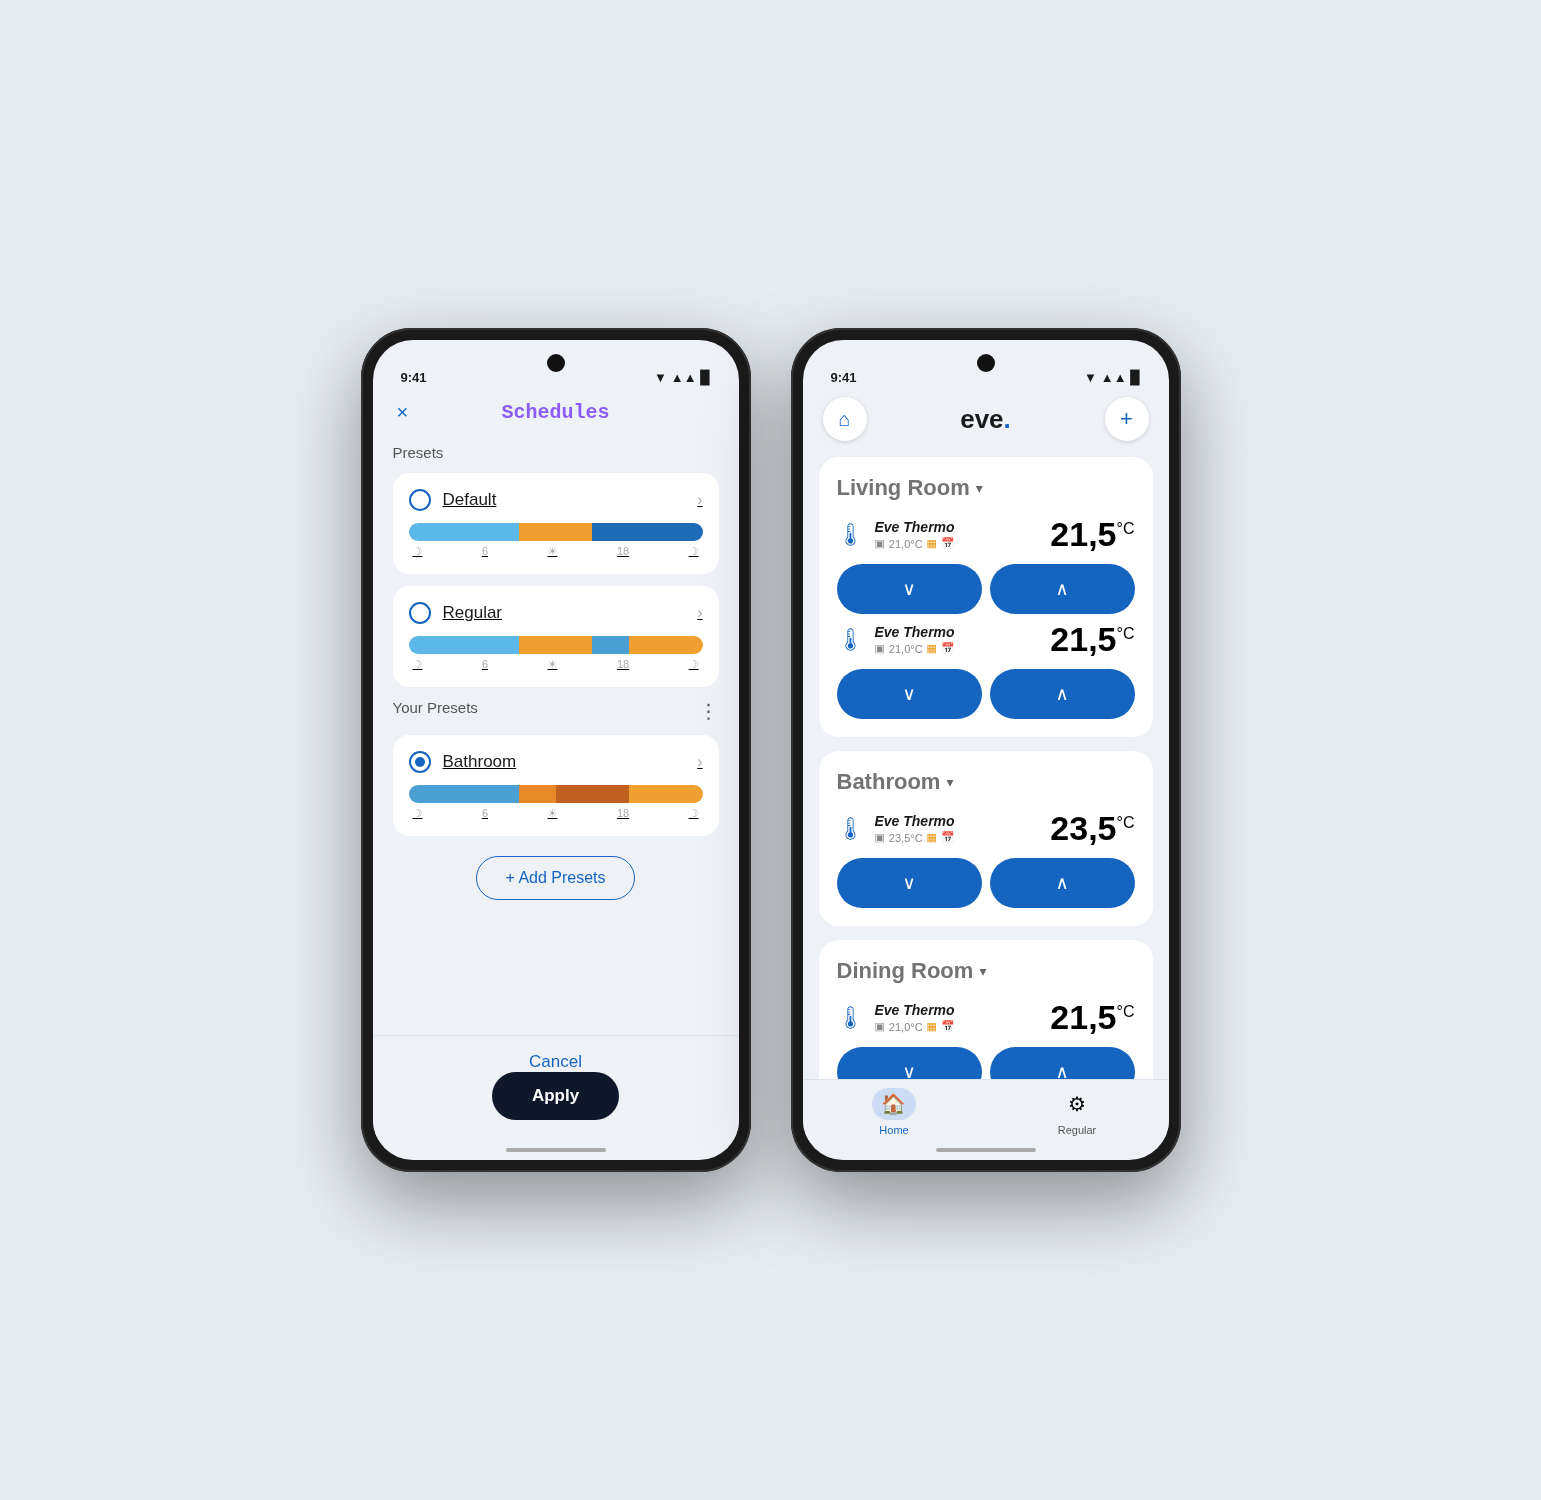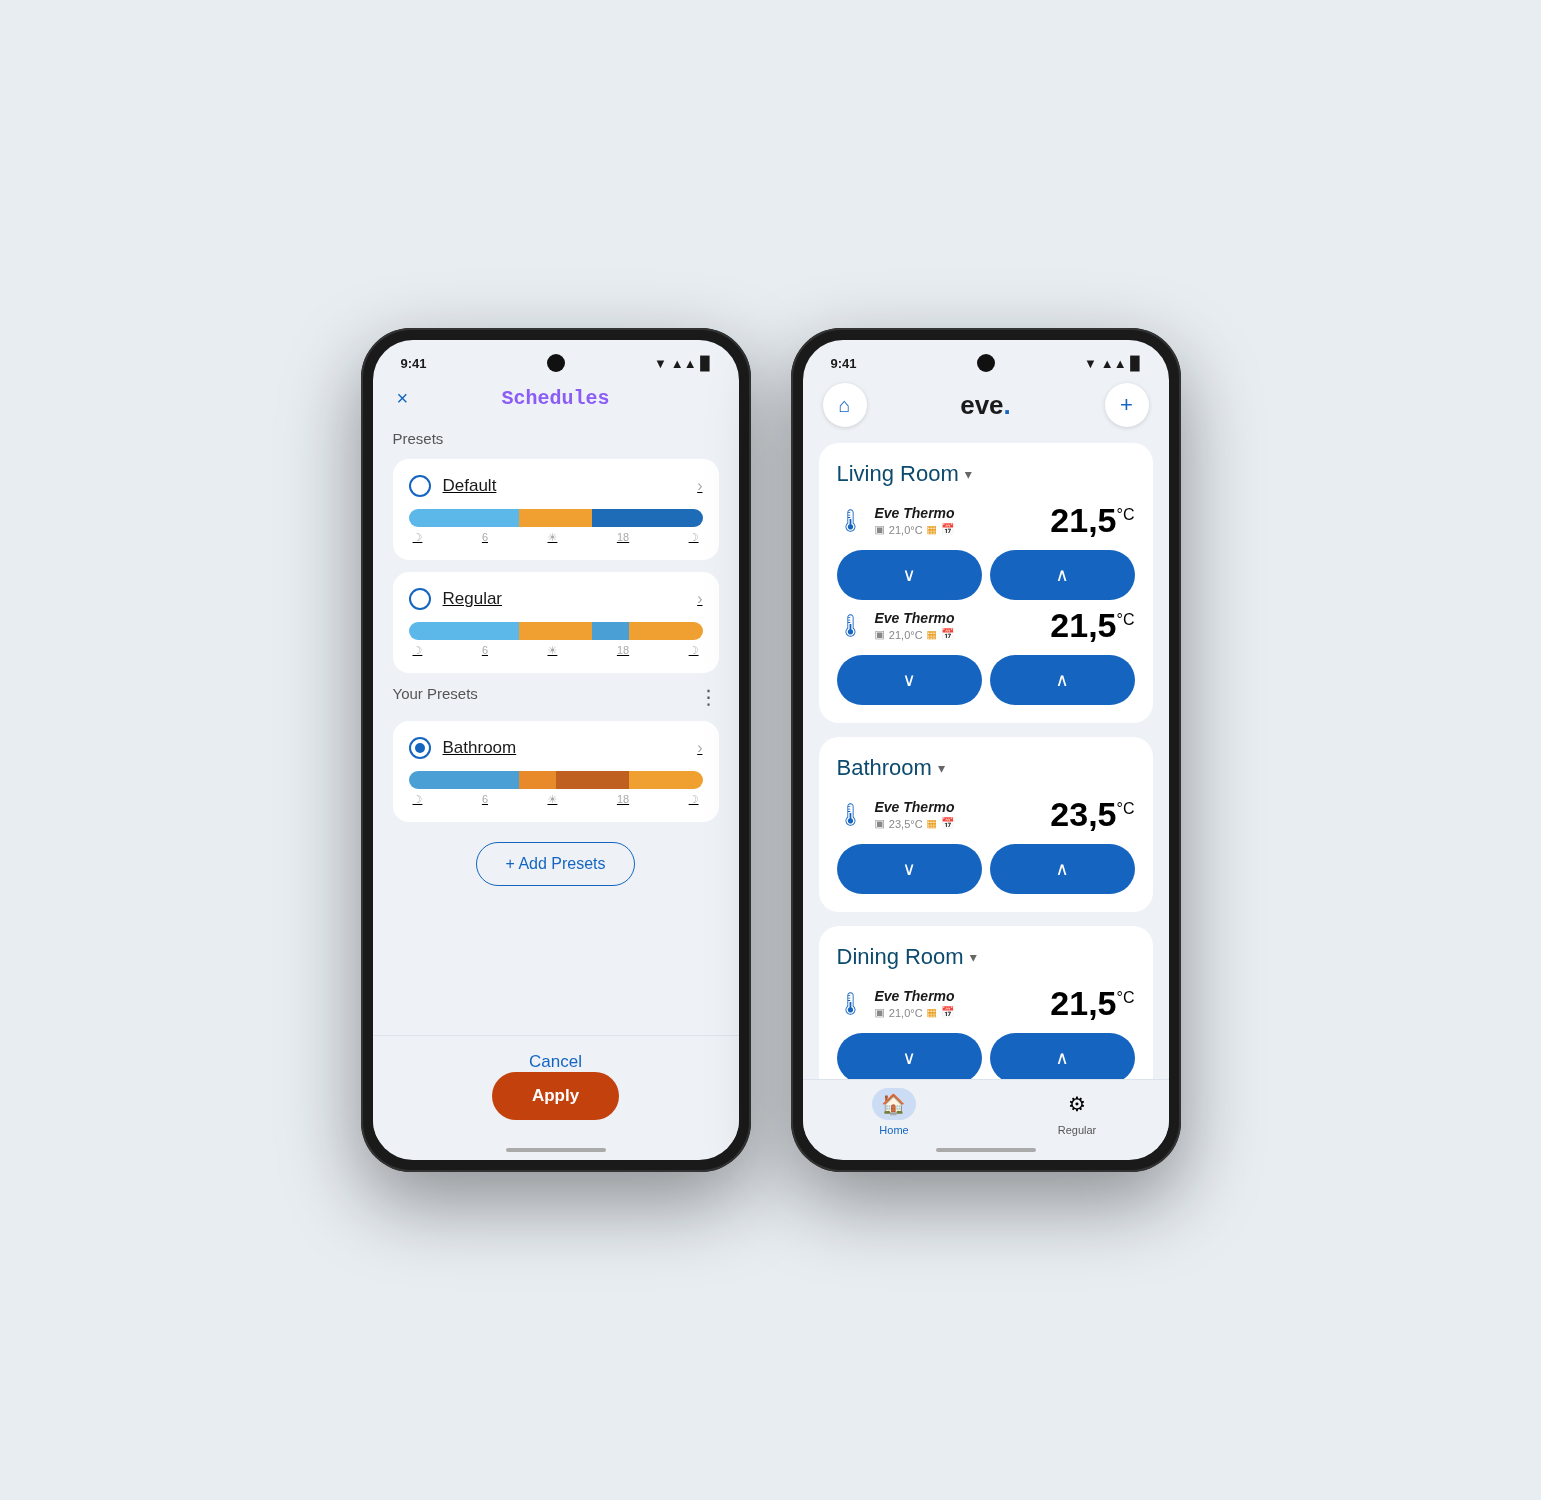--- a/index.html
+++ b/index.html
@@ -44,21 +44,21 @@
       background: #111;
       border-radius: 50%;
       z-index: 10;
     }
 
     
     .status-bar {
       display: flex;
       justify-content: space-between;
       align-items: center;
-      padding: 16px 28px 8px;
+      padding: 30px 28px 8px;
       font-size: 13px;
       font-weight: 600;
       color: #1a1a1a;
       flex-shrink: 0;
     }
     .status-icons {
       display: flex;
       align-items: center;
       gap: 4px;
     }
@@ -219,21 +219,21 @@
       flex-direction: column;
     }
     .cancel-btn {
       color: #1565c0;
       font-size: 17px;
       cursor: pointer;
       background: none;
       border: none;
     }
     .apply-btn {
-      background: #c2410c;
+      background: #0f172a;
       color: white;
       border: none;
       border-radius: 28px;
       padding: 14px 40px;
       font-size: 17px;
       font-weight: 600;
       cursor: pointer;
     }
     .home-indicator {
       height: 20px;
@@ -309,22 +309,22 @@
       margin-bottom: 14px;
     }
     .room-title-row {
       display: flex;
       align-items: center;
       gap: 6px;
       margin-bottom: 14px;
     }
     .room-name {
       font-size: 22px;
-      font-weight: 400;
-      color: #0c4a6e;
+      font-weight: 700;
+      color: #737373;
     }
     .dropdown-arrow {
       color: #666;
       font-size: 14px;
     }
 
     .thermo-row {
       display: flex;
       align-items: center;
       justify-content: space-between;

